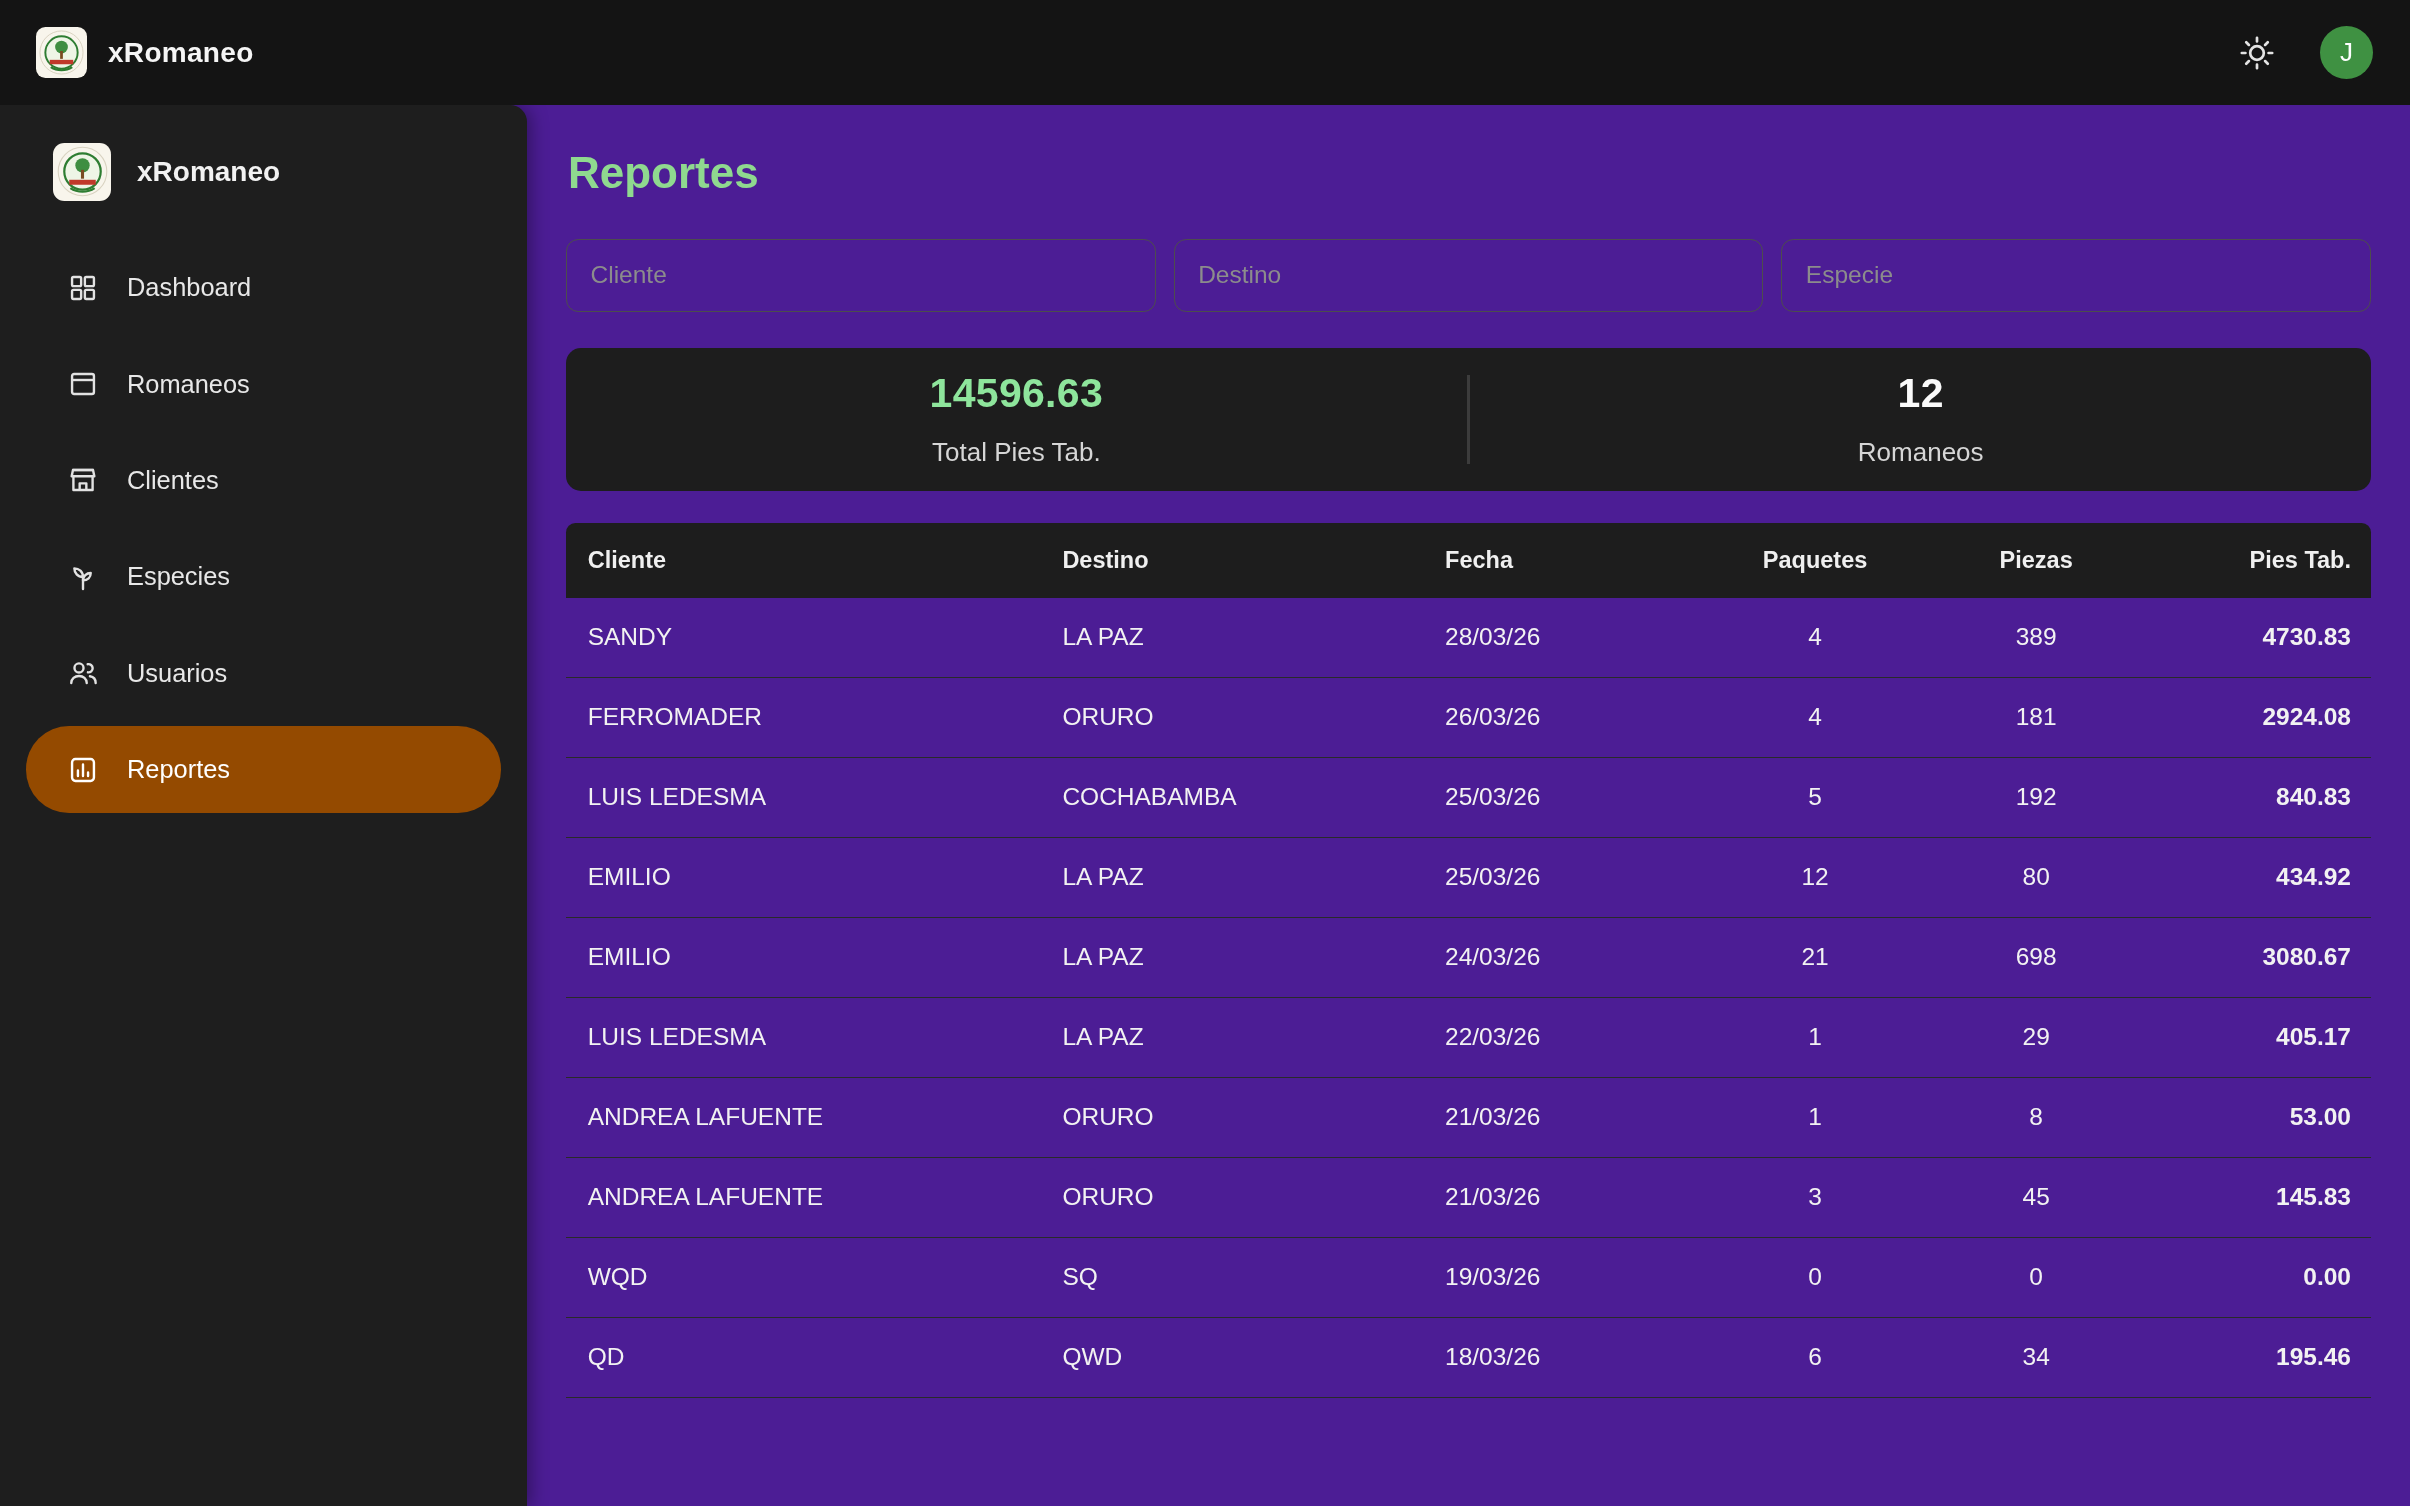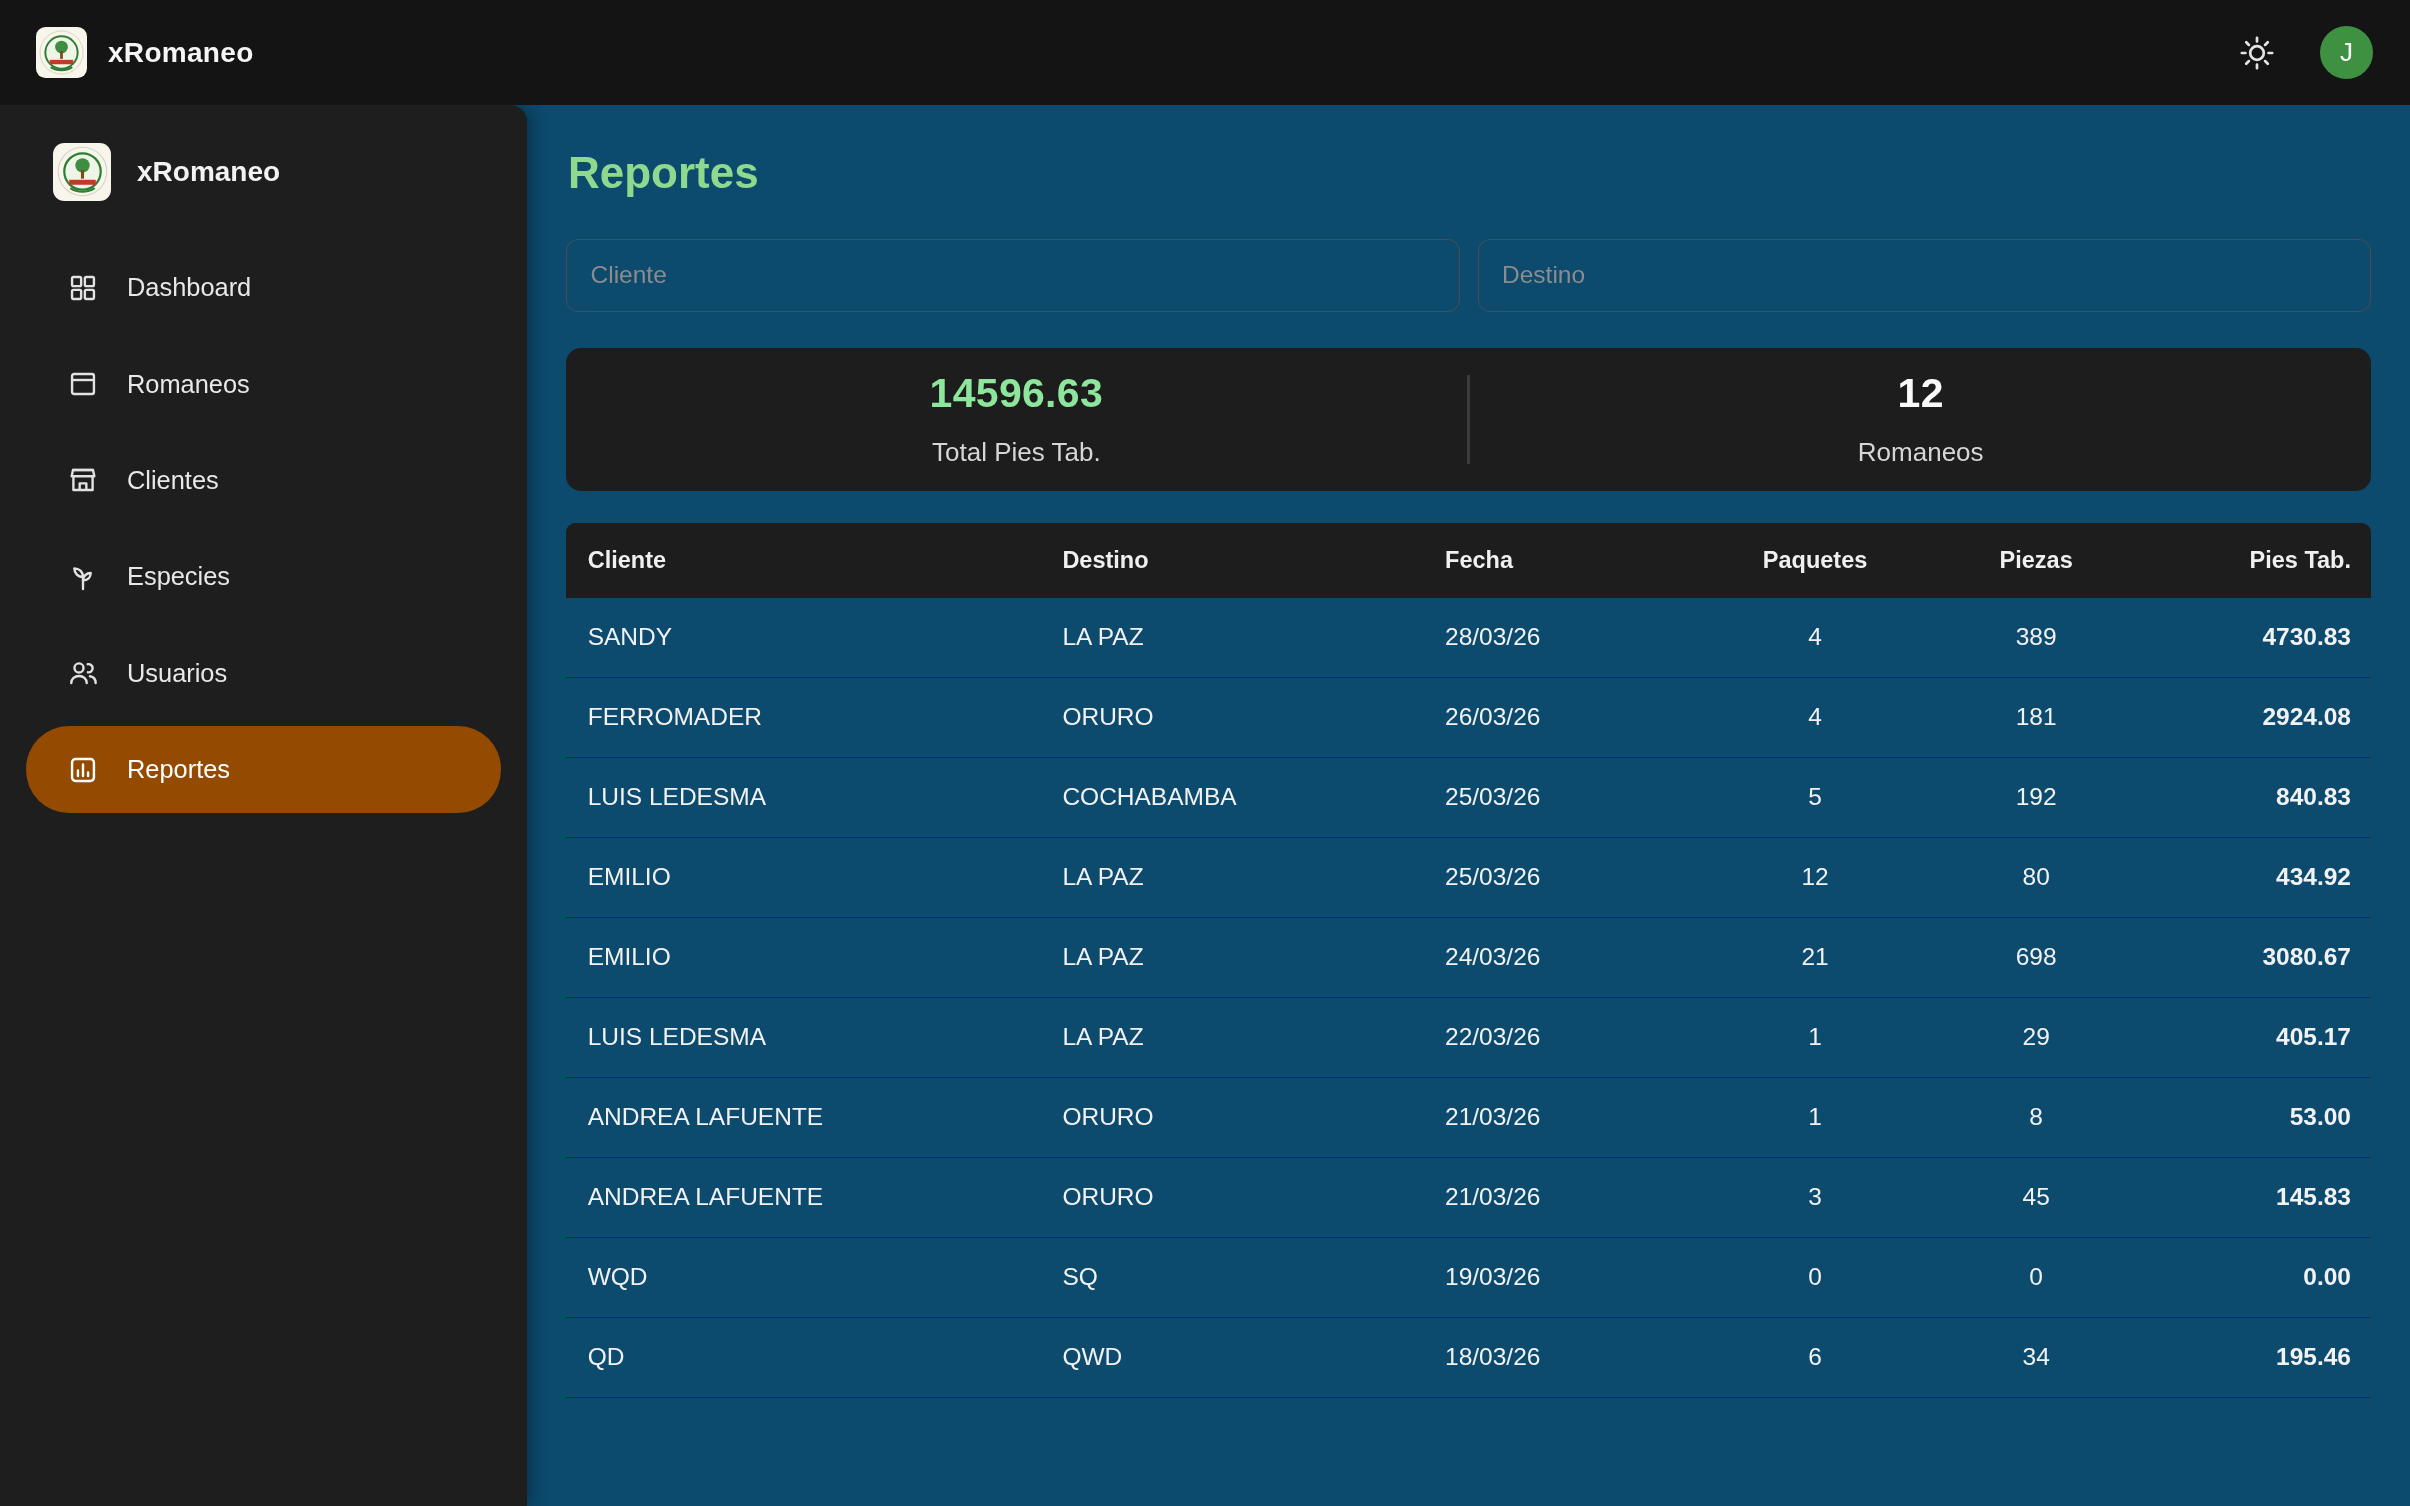--- a/index.html
+++ b/index.html
@@ -1,18 +1,18 @@
 <!DOCTYPE html>
 <html style="font-size:15px"><head>
 <meta charset="utf-8">
 <style>
   html,body{margin:0;padding:0;background:#0d0d0d;}
   .screen{
     position:relative;width:2411px;height:1507px;overflow:hidden;
-    background:#0c4a6e;color:#fafafa;
+    background:#4c1d95;color:#fafafa;
     font-family:"Liberation Sans",sans-serif;
   }
   
   .topbar{
     position:absolute;top:0;left:0;right:0;height:105px;
     background:#141414;display:flex;align-items:center;justify-content:space-between;
     padding:0 38px 0 36px;box-sizing:border-box;z-index:20;
   }
   .brand{display:flex;align-items:center;gap:21px;}
   .logo-tile{width:51px;height:51px;border-radius:9.4px;background:#f8f5ec;
@@ -185,20 +185,21 @@
         </div>
       </nav>
   </aside>
 
   <main class="main">
     <h1 class="page-title">Reportes</h1>
 
     <div class="filters">
       <input class="filter-input" type="text" placeholder="Cliente" style="">
       <input class="filter-input" type="text" placeholder="Destino" style="">
+      <input class="filter-input" type="text" placeholder="Especie" style="">
     </div>
 
     <section class="summary" id="summary">
         <div class="stat accent">
           <div class="value">14596.63</div>
           <div class="label">Total Pies Tab.</div>
         </div>
         <div class="v-divider"></div>
         <div class="v-divider"></div>
         <div class="stat">

